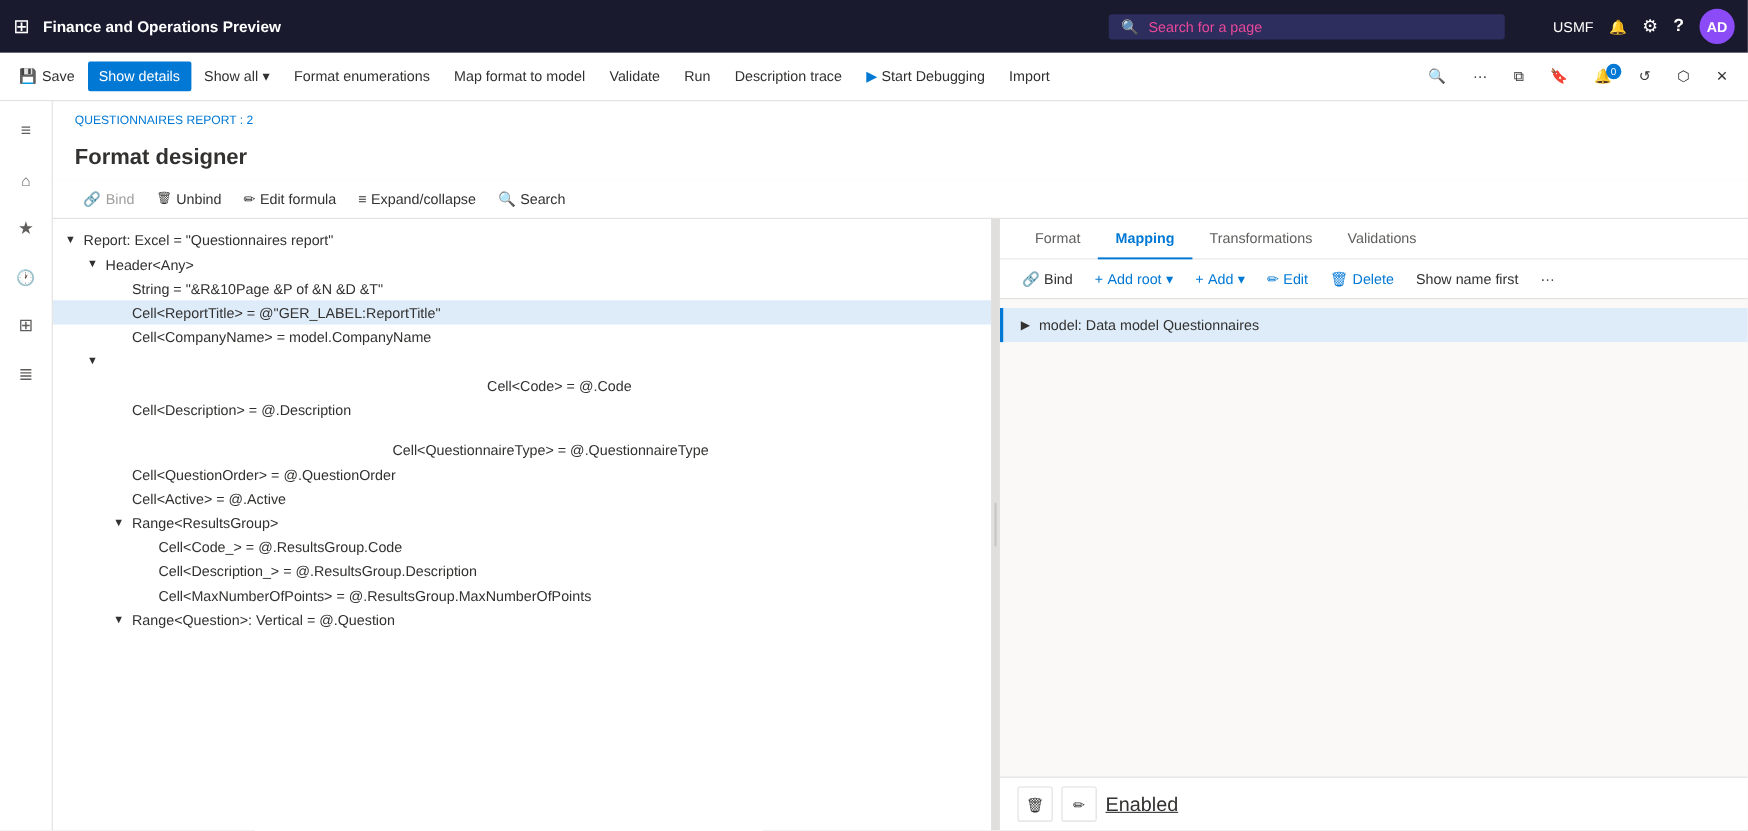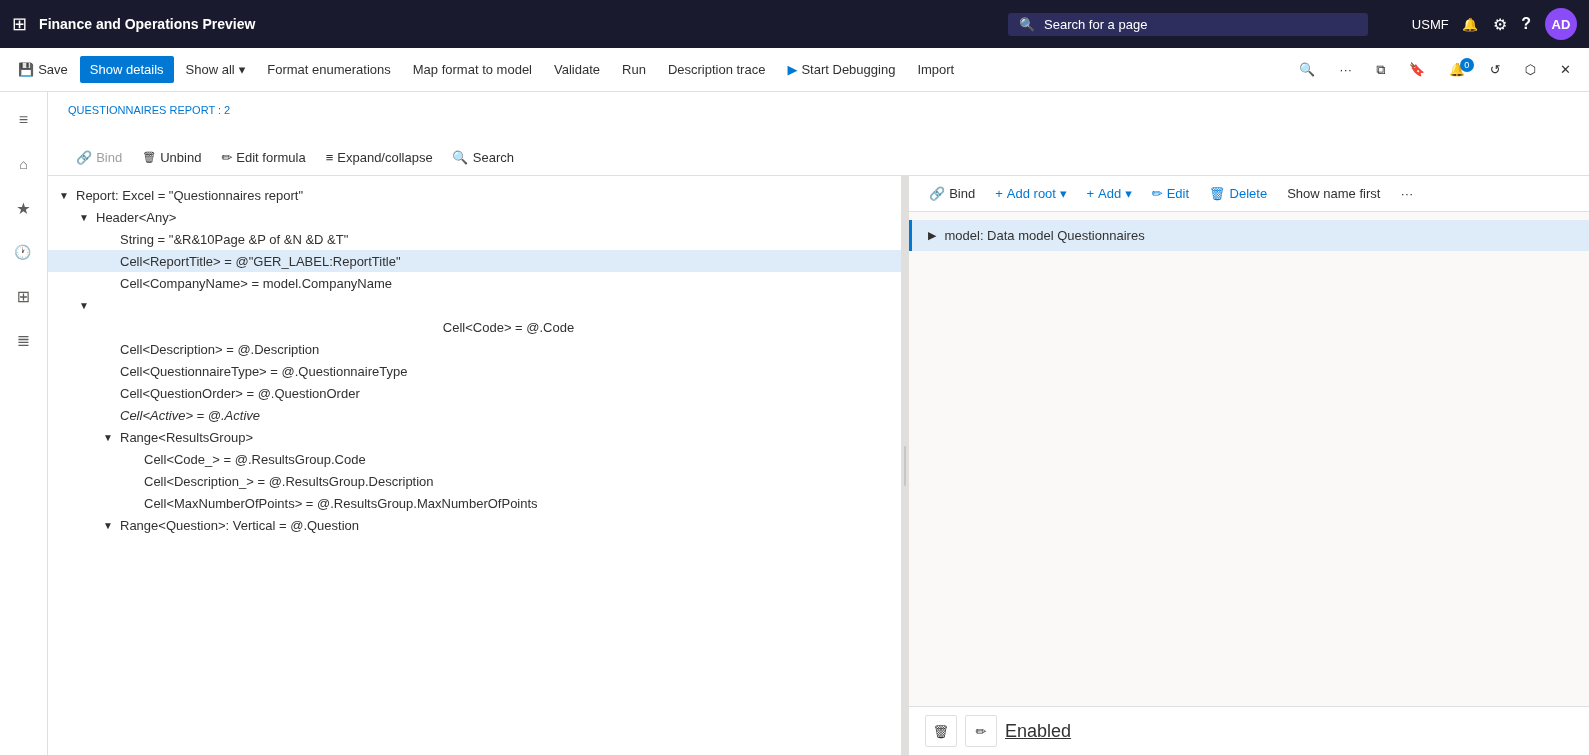--- a/index.html
+++ b/index.html
@@ -148,21 +148,21 @@
 </head>
 <body>
 
 <div class="top-nav">
   <div class="top-nav-grid">
     <span style="font-size:18px;">⊞</span>
   </div>
   <span class="top-nav-title">Finance and Operations Preview</span>
   <div class="top-nav-search">
     <span>🔍</span>
-    <span style="color:#ffffff;">Search for a page</span>
+    <span style="color:#ec4899;">Search for a page</span>
   </div>
   <div class="top-nav-right">
     <span style="font-size:13px;margin-left:32px;">USMF</span>
     <span style="cursor:pointer;">🔔</span>
     <span style="cursor:pointer;font-size:16px;">⚙</span>
     <span style="cursor:pointer;font-size:16px;font-weight:bold;">?</span>
     <div class="top-nav-user">AD</div>
   </div>
 </div>
 
@@ -237,20 +237,21 @@
     <div class="sidebar-icon">★</div>
     <div class="sidebar-icon" style="font-size:14px;">🕐</div>
     <div class="sidebar-icon">⊞</div>
     <div class="sidebar-icon">≣</div>
   </div>
 
   <div class="content-area">
 
     <div class="page-header">
       <div class="breadcrumb">QUESTIONNAIRES REPORT : 2</div>
+      <div class="page-title">Format designer</div>
     </div>
 
     <div class="toolbar">
       <button class="tool-btn disabled">
         <span>🔗</span>
         <span>Bind</span>
       </button>
       <button class="tool-btn">
         <span style="font-size:11px;">🗑</span>
         <span>Unbind</span>
@@ -306,31 +307,31 @@
           <div class="tree-item" style="padding-left: 52px; justify-content: center;">
             <span class="tree-toggle" style="width:16px;"></span>
             <span class="tree-text">Cell&lt;Code&gt; = @.Code</span>
           </div>
 
           <div class="tree-item" style="padding-left: 52px; text-align: center;">
             <span class="tree-toggle" style="width:16px;"></span>
             <span class="tree-text">Cell&lt;Description&gt; = @.Description</span>
           </div>
 
-          <div class="tree-item" style="padding-left: 52px;">
+          <div class="tree-item" style="padding-left: 52px; flex-direction: column;">
             <span class="tree-toggle" style="width:16px;"></span>
             <span class="tree-text">Cell&lt;QuestionnaireType&gt; = @.QuestionnaireType</span>
           </div>
 
           <div class="tree-item" style="padding-left: 52px;">
             <span class="tree-toggle" style="width:16px;"></span>
             <span class="tree-text">Cell&lt;QuestionOrder&gt; = @.QuestionOrder</span>
           </div>
 
-          <div class="tree-item" style="padding-left: 52px; font-style: italic;">
+          <div class="tree-item" style="padding-left: 52px;">
             <span class="tree-toggle" style="width:16px;"></span>
             <span class="tree-text">Cell&lt;Active&gt; = @.Active</span>
           </div>
 
           <div class="tree-item" style="padding-left: 52px;">
             <span class="tree-toggle">▼</span>
             <span class="tree-text">Range&lt;ResultsGroup&gt;</span>
           </div>
 
           <div class="tree-item" style="padding-left: 76px;">
@@ -355,20 +356,34 @@
 
         </div>
       </div>
 
       <div class="splitter">
         <div class="splitter-handle"></div>
       </div>
 
       <div class="right-panel">
 
+        <div class="right-tabs">
+          <div class="right-tab">
+            <span>Format</span>
+          </div>
+          <div class="right-tab active">
+            <span>Mapping</span>
+          </div>
+          <div class="right-tab">
+            <span>Transformations</span>
+          </div>
+          <div class="right-tab">
+            <span>Validations</span>
+          </div>
+        </div>
 
         <div class="right-toolbar">
           <button class="rt-btn">
             <span>🔗</span>
             <span>Bind</span>
           </button>
           <button class="rt-btn blue">
             <span>+</span>
             <span>Add root</span>
             <span>▾</span>

